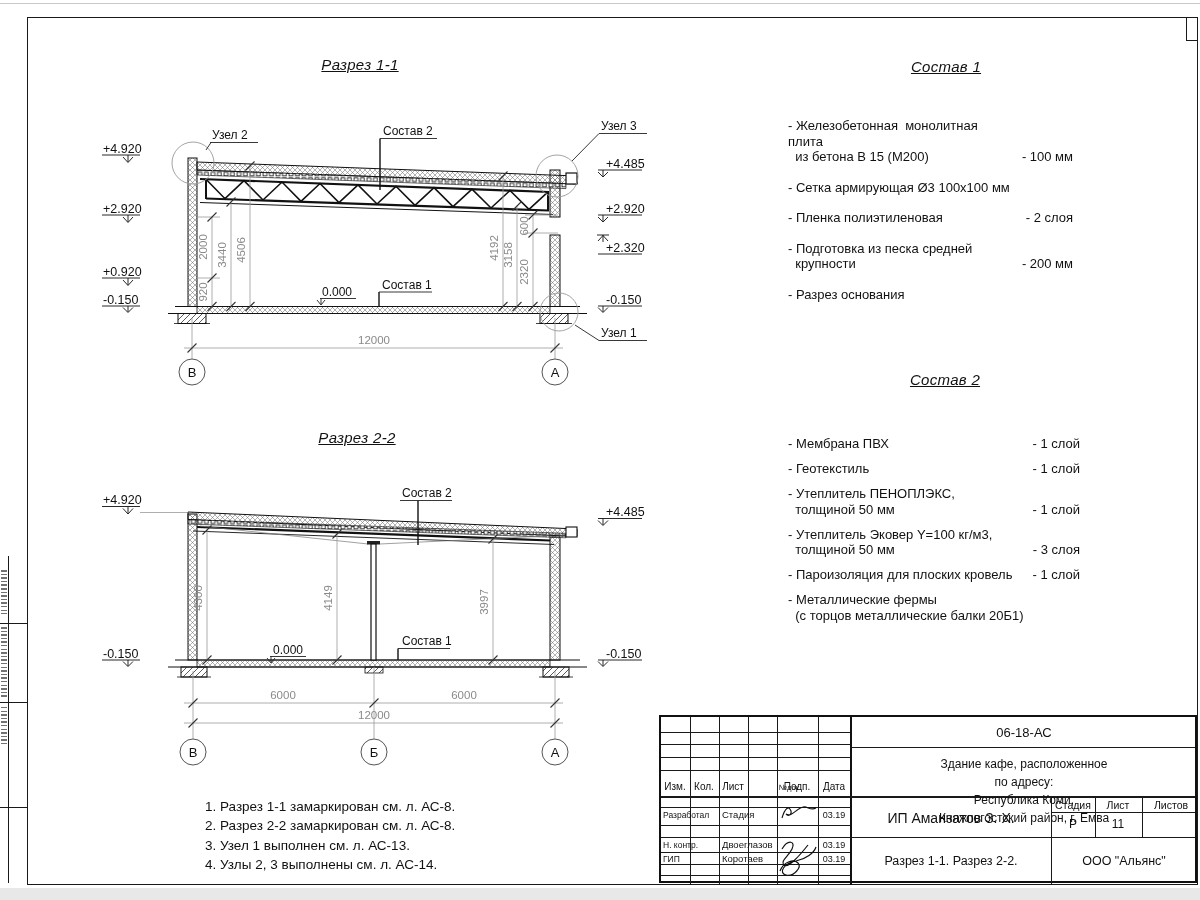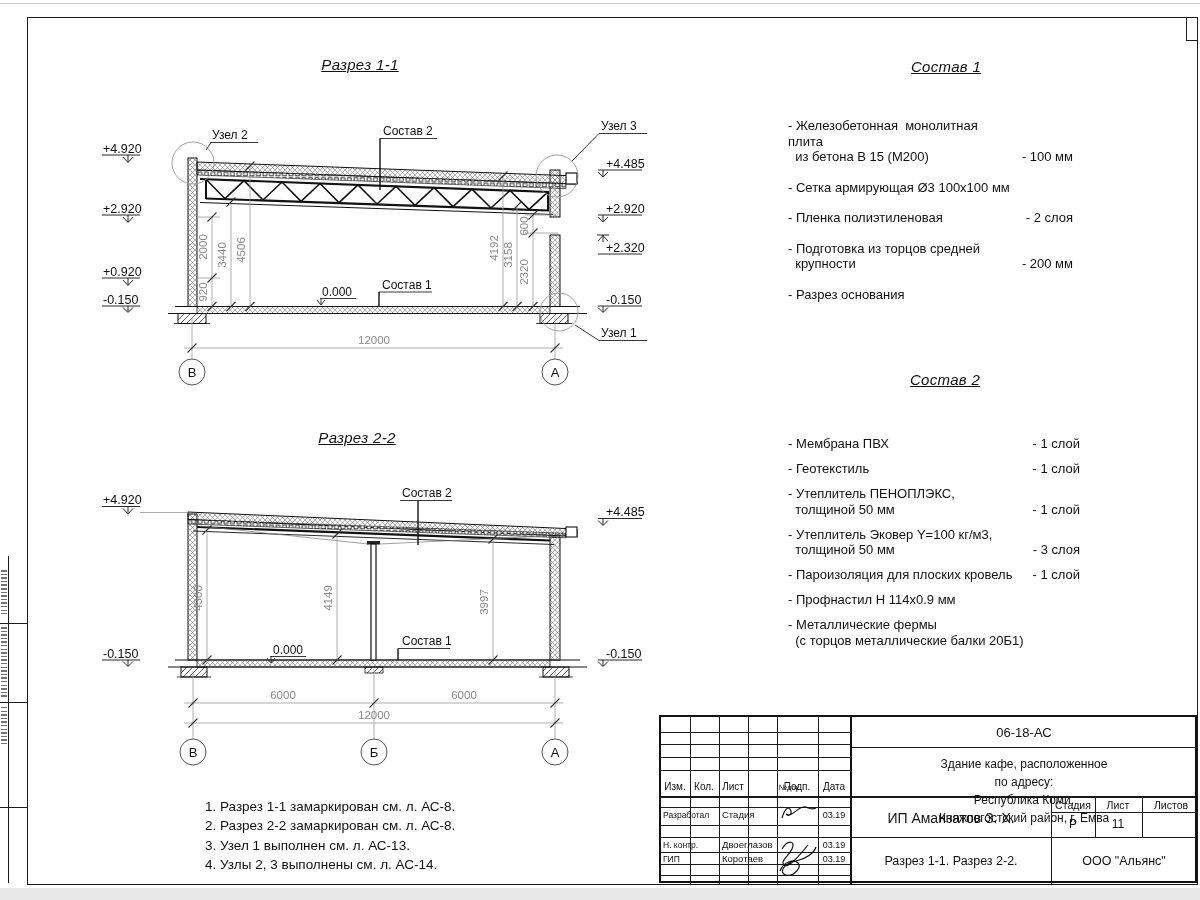--- a/index.html
+++ b/index.html
@@ -303,21 +303,21 @@
       </div>
     <div class="listitem">
         <span class="nm">- Сетка армирующая Ø3 100х100 мм</span>
         <span class="vl"></span>
       </div>
     <div class="listitem">
         <span class="nm">- Пленка полиэтиленовая</span>
         <span class="vl">-  2 слоя</span>
       </div>
     <div class="listitem">
-        <span class="nm">- Подготовка из торцов средней
+        <span class="nm">- Подготовка из песка средней
   крупности</span>
         <span class="vl">- 200 мм</span>
       </div>
     <div class="listitem">
         <span class="nm">- Разрез основания</span>
         <span class="vl"></span>
       </div>
   </div>
 
   <div class="listblock s2" style="left:788px;top:436px;width:292px;">
@@ -335,24 +335,20 @@
         <span class="vl">- 1 слой</span>
       </div>
     <div class="listitem">
         <span class="nm">- Утеплитель Эковер Y=100 кг/м3,
   толщиной 50 мм</span>
         <span class="vl">- 3 слоя</span>
       </div>
     <div class="listitem">
         <span class="nm">- Пароизоляция для плоских кровель</span>
         <span class="vl">- 1 слой</span>
-      </div>
-    <div class="listitem">
-        <span class="nm">- Профнастил Н 114х0.9 мм</span>
-        <span class="vl"></span>
       </div>
     <div class="listitem">
         <span class="nm">- Металлические фермы
   (с торцов металлические балки 20Б1)</span>
         <span class="vl"></span>
       </div>
   </div>
 
   <div class="notes">
     <div>1. Разрез 1-1 замаркирован см. л. АС-8.</div>

